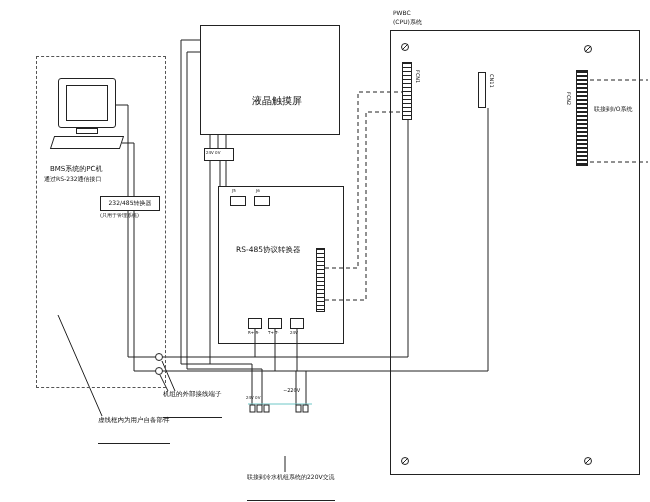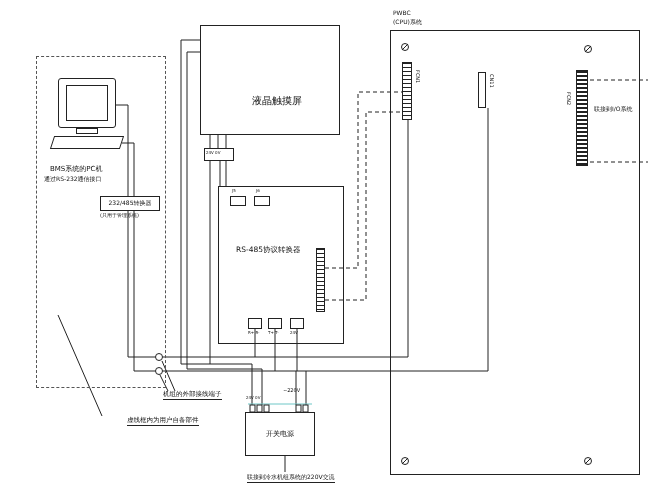--- a/index.html
+++ b/index.html
@@ -5,21 +5,21 @@
   html,body{margin:0;padding:0;background:#fff;}
   .canvas{
     position:relative;width:650px;height:502px;background:#ffffff;overflow:hidden;
     font-family:"DejaVu Sans", sans-serif;color:#111;
   }
   .wires{position:absolute;left:0;top:0;}
   .box{position:absolute;border:1px solid #222;background:#fff;box-sizing:border-box;}
   .nobg{background:transparent;}
   .dashed-box{position:absolute;border:1px dashed #555;box-sizing:border-box;}
   .label{position:absolute;white-space:nowrap;color:#111;line-height:1.15;}
-  .underlined{border-bottom:1px solid #222;padding-bottom:1px;}
+  .underlined{border-bottom:1px solid #222;padding-bottom:19px;}
   .vtext{writing-mode:vertical-rl;text-orientation:mixed;}
   .striped{
     background:repeating-linear-gradient(180deg,#222 0px,#222 1.5px,#fff 1.5px,#fff 4px);
   }
   .striped-dense{
     background:repeating-linear-gradient(180deg,#222 0px,#222 2px,#fff 2px,#fff 4px);
   }
   .centered{display:flex;align-items:center;justify-content:center;text-align:center;}
   .wrap{white-space:normal;}
 </style>
@@ -159,23 +159,20 @@
   <div class="label" style="left:393px;top:10px;font-size:6px;">PWBC</div>
   <div class="label" style="left:393px;top:19px;font-size:6px;">(CPU)系统</div>
   <div class="box striped" style="left:402px;top:62px;width:10px;height:58px;"></div>
   <div class="label vtext" style="left:414px;top:70px;font-size:5px;">FCN1</div>
   <div class="box" style="left:478px;top:72px;width:8px;height:36px;"></div>
   <div class="label vtext" style="left:488px;top:74px;font-size:5px;">CN11</div>
   <div class="box striped-dense" style="left:576px;top:70px;width:12px;height:96px;"></div>
   <div class="label vtext" style="left:565px;top:92px;font-size:5px;">FCN2</div>
   <div class="label wrap" style="left:594px;top:106px;width:52px;font-size:6px;">联接到I/O系统</div>
 
-  <div class="box centered" style="left:245px;top:412px;width:70px;height:44px;font-size:7px;">
-    <span>开关电源</span>
-  </div>
   <div class="label" style="left:246px;top:396px;font-size:4px;">24V 0V</div>
   <div class="label" style="left:283px;top:388px;font-size:5px;">~220V</div>
 
   <div class="label underlined" style="left:163px;top:391px;font-size:6.5px;">机组的外部接线端子</div>
-  <div class="label underlined" style="left:98px;top:417px;font-size:6.5px;margin-left:29px;">虚线框内为用户自备部件</div>
+  <div class="label underlined" style="left:98px;top:417px;font-size:6.5px;">虚线框内为用户自备部件</div>
   <div class="label underlined" style="left:247px;top:474px;font-size:6px;">联接到冷水机组系统的220V交流</div>
 
 </div>
 
 </body></html>

